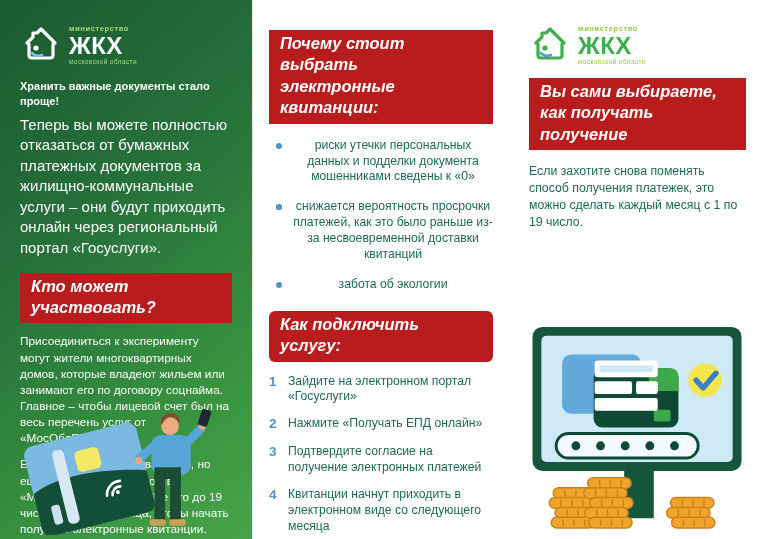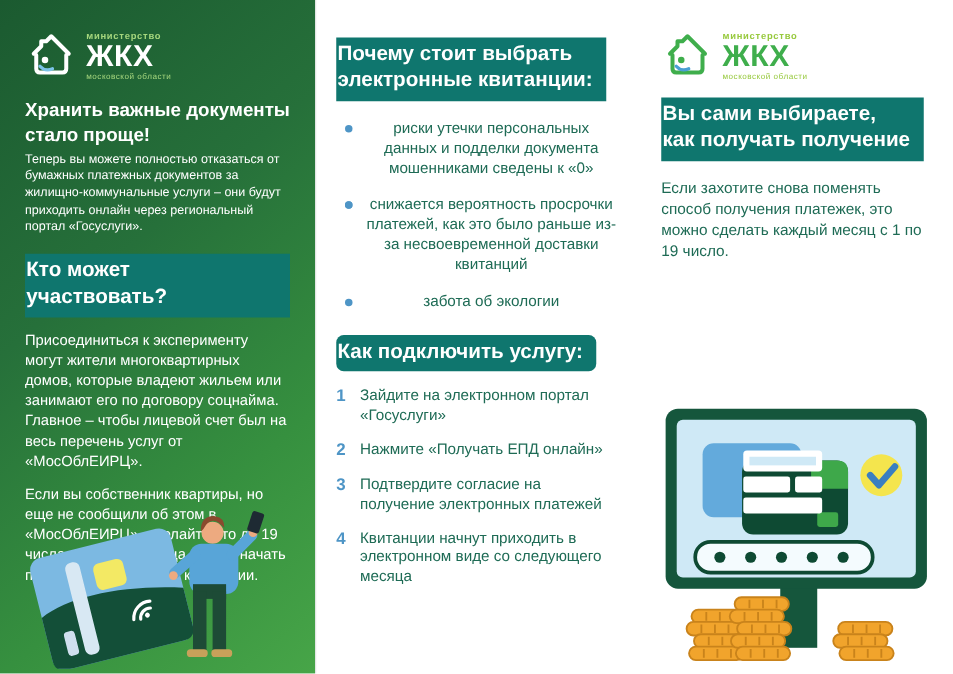--- a/index.html
+++ b/index.html
@@ -36,31 +36,32 @@
   .logo-ministry { font-size:7.5px; letter-spacing:.6px; font-weight:bold; }
   .logo-name { font-size:24px; font-weight:bold; letter-spacing:.5px; margin:1px 0; }
   .logo-region { font-size:6.5px; letter-spacing:.4px; }
   .logo-white .logo-ministry,.logo-white .logo-region { color:#a6d77e; }
   .logo-white .logo-name { color:#ffffff; }
   .logo-green .logo-ministry,.logo-green .logo-region { color:#97c93d; }
   .logo-green .logo-name { color:#3fae4c; }
   
   .gbox {
     display:inline-block;
-    background:#0f766e;
+    background:#b91c1c;
     color:#fff;
     font-weight:bold;
     font-size:16.5px;
     line-height:1.3;
-    padding:3px 11px 5px 1px;
+    padding:3px 11px 5px 11px;
     white-space:pre-line;
-  }
-  
-  .lead { font-weight:bold; font-size:15px; line-height:1.35; margin-top:13px; }
-  .ltext { font-size:10px; line-height:1.37; margin-top:1px; }
+    font-style:italic;
+  }
+  
+  .lead { font-weight:bold; font-size:11px; line-height:1.35; margin-top:13px; }
+  .ltext { font-size:15px; line-height:1.37; margin-top:6px; }
   .lpara { font-size:11.8px; line-height:1.37; margin-top:10px; }
   .panel-left .gbox.second { margin-top:14px; }
   .illu-left { position:absolute; left:16px; bottom:4px; }
   
   .bullets { list-style:none; margin-top:14px; }
   .bullets li {
     position:relative;
     padding-left:24px;
     margin-bottom:14px;
     color:#1e6b55;

